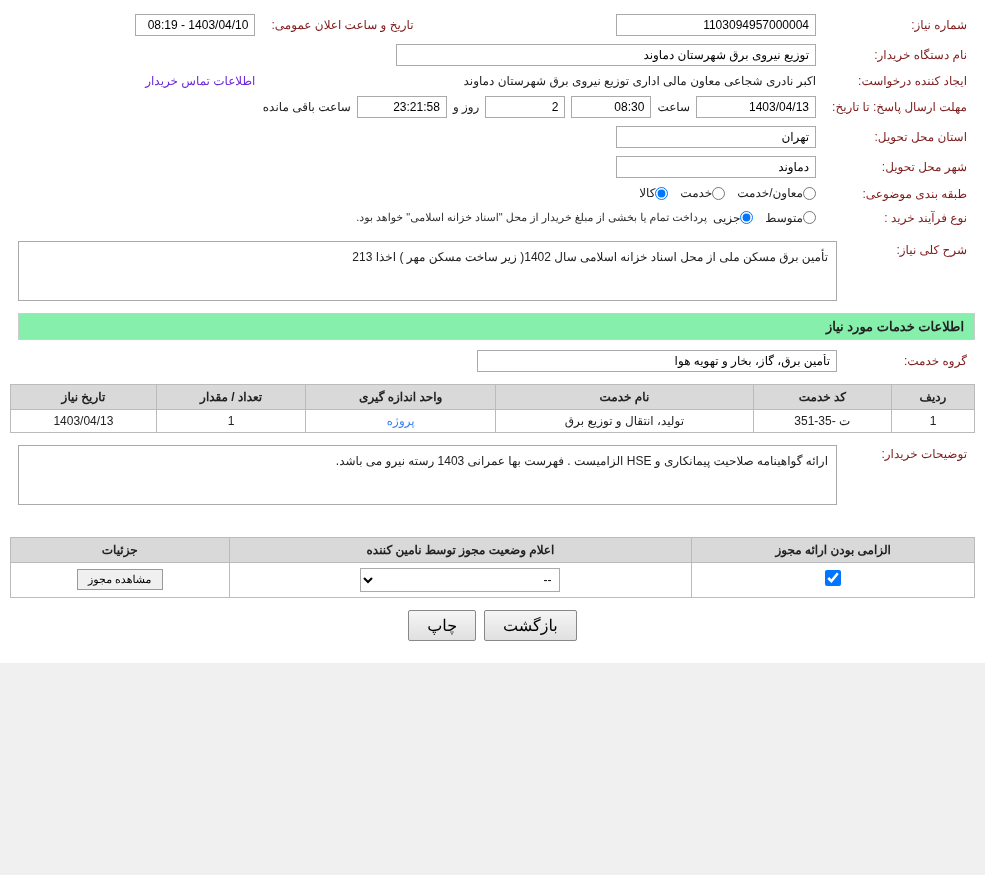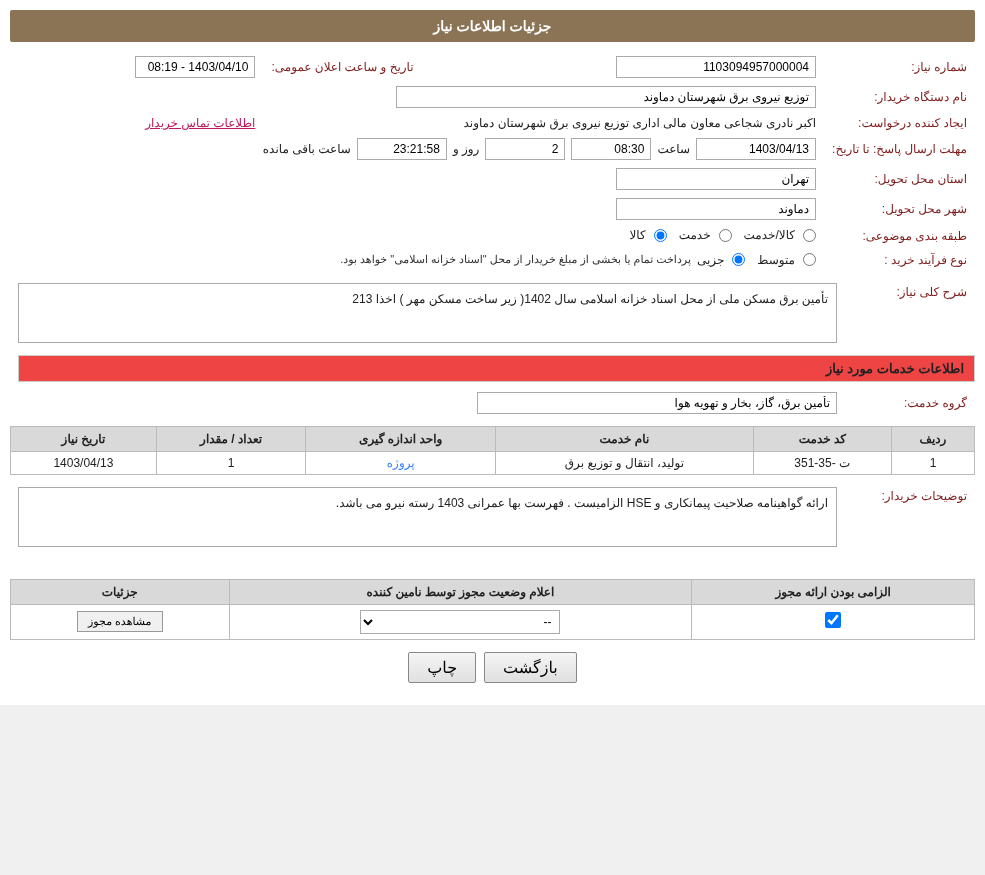--- a/index.html
+++ b/index.html
@@ -48,25 +48,25 @@
       border: 1px solid #aaa;
       padding: 3px 6px;
       background: #fff;
       font-size: 12px;
       font-family: Tahoma, Arial, sans-serif;
       direction: rtl;
     }
     .input-medium { width: 200px; }
     .input-small { width: 120px; }
     .input-xsmall { width: 80px; }
-    .blue-link { color: #be185d; text-decoration: underline; cursor: pointer; }
+    .blue-link { color: #6d28d9; cursor: pointer; }
     .radio-group { display: inline-flex; gap: 12px; align-items: center; }
-    .radio-item { display: inline-flex; align-items: center; gap: 8px; }
+    .radio-item { display: inline-flex; align-items: center; gap: 0; }
     .section-title {
-      background: #ef4444;
+      background: #86efac;
       border: 1px solid #ccc;
       padding: 5px 10px;
       font-weight: bold;
       font-size: 13px;
       margin: 8px 0 6px 8px;
       text-align: right;
     }
     .services-table {
       width: 100%;
       border-collapse: collapse;
@@ -160,21 +160,20 @@
       font-size: 11px;
       cursor: pointer;
       font-family: Tahoma, Arial, sans-serif;
     }
   </style>
 </head>
 <body>
 
 <div class="page-wrapper">
 
-  <div class="section-header">جزئیات اطلاعات نیاز</div>
 
   <table class="info-table">
 
     <tbody>
         <tr>
       <td class="label-cell">شماره نیاز:</td>
       <td class="value-cell">
         <input class="input-field input-medium" type="text" readonly="" value="1103094957000004" style="">
       </td>
       <td class="label-cell">تاریخ و ساعت اعلان عمومی:</td>
@@ -228,21 +227,21 @@
         <input class="input-field input-medium" type="text" readonly="" value="دماوند" style="">
       </td>
     </tr>
 
     <tr>
       <td class="label-cell">طبقه بندی موضوعی:</td>
       <td class="value-cell" colspan="3">
         <div class="radio-group">
           <label class="radio-item">
             <input type="radio" name="category" style=""> 
-                <span>کالا/خدمت</span>
+                <span>معاون/خدمت</span>
           </label>
           <label class="radio-item">
             <input type="radio" name="category" style=""> 
                 <span>خدمت</span>
           </label>
           <label class="radio-item">
             <input type="radio" name="category" checked="" style=""> 
                 <span>کالا</span>
           </label>
         </div>

